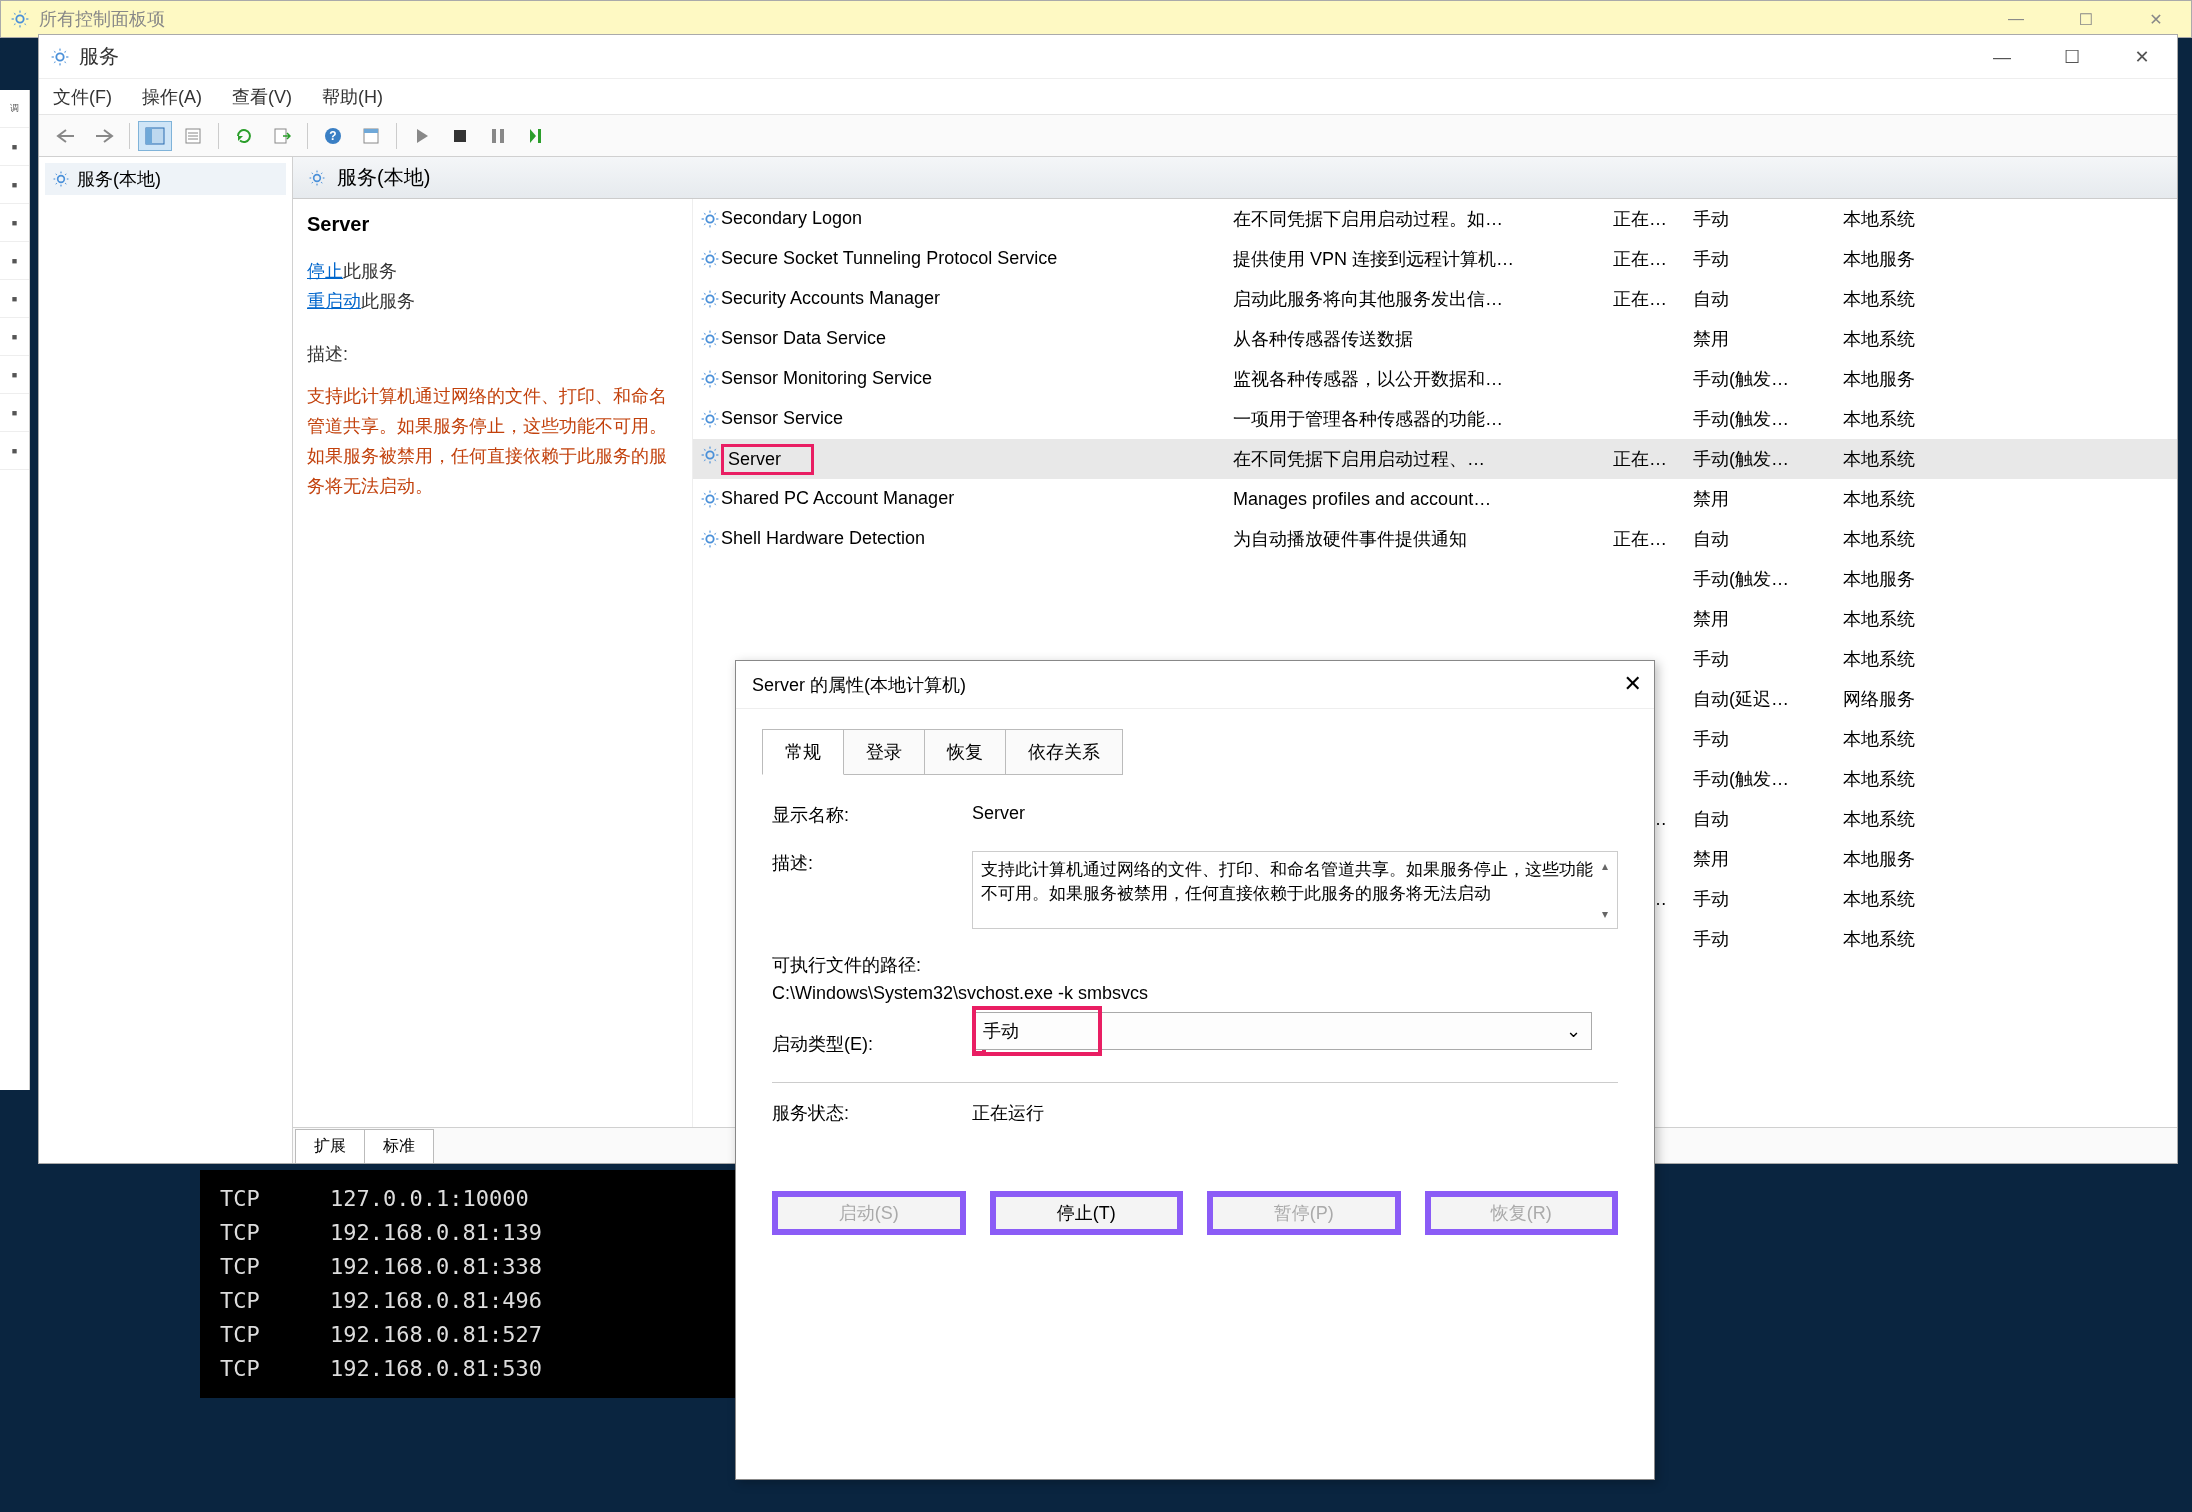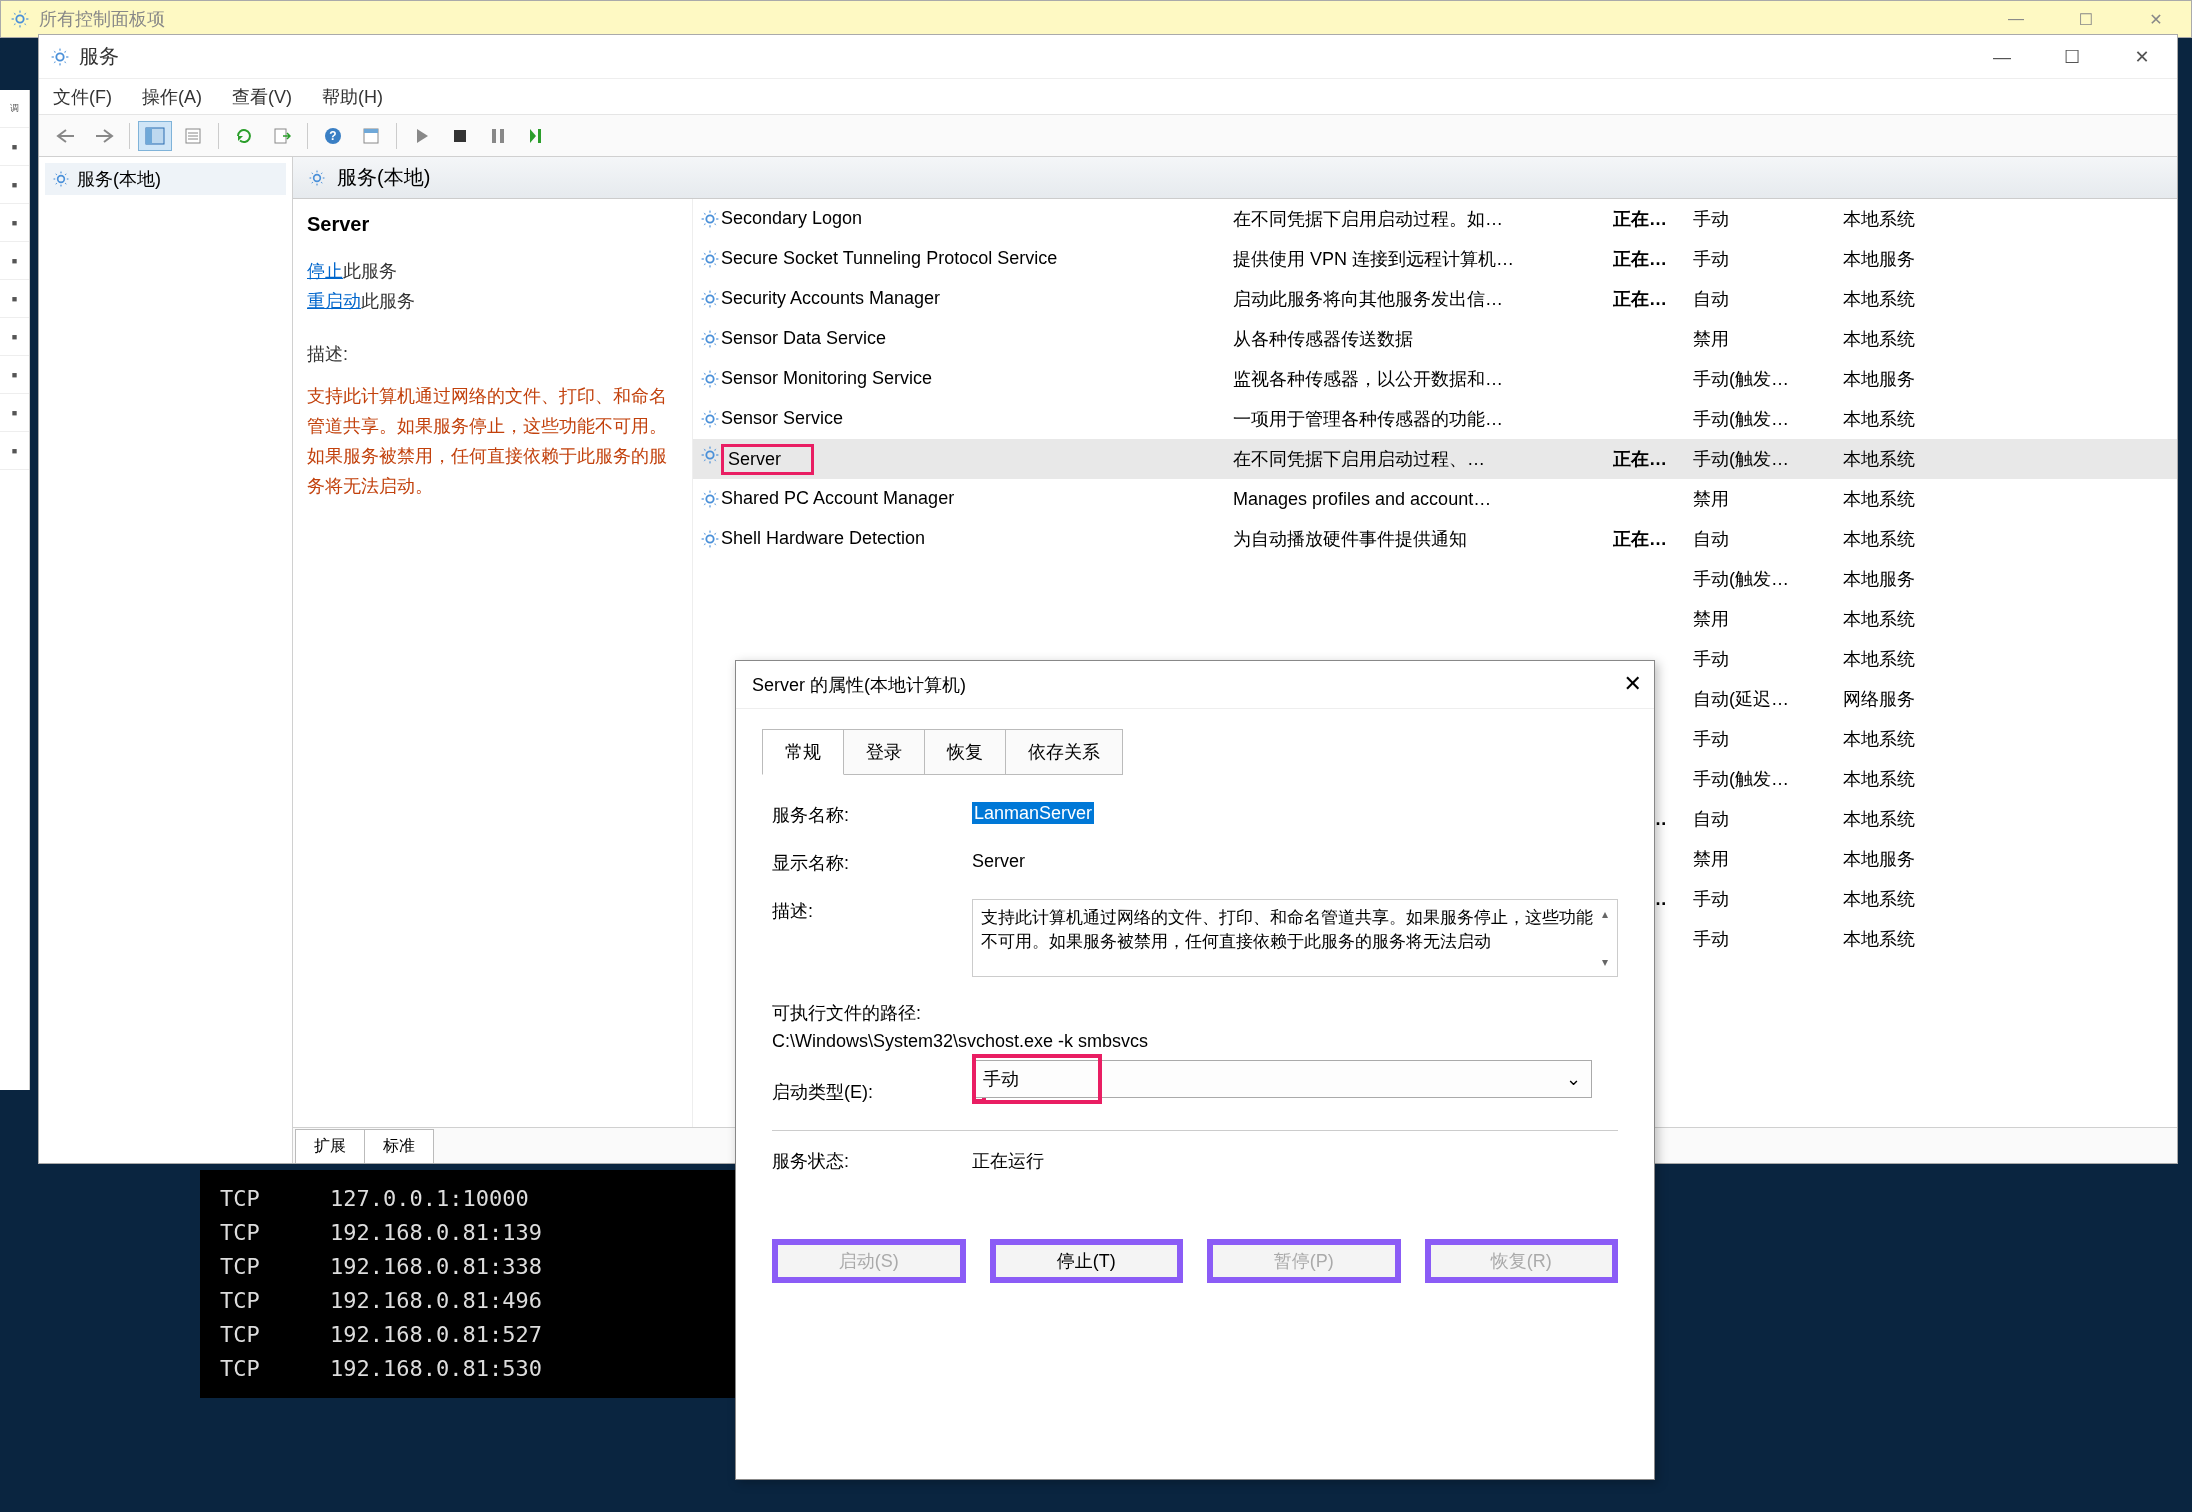--- a/index.html
+++ b/index.html
@@ -53,21 +53,21 @@
 .col-start { width: 150px; }
 .col-logon { width: 140px; }
 .sort-arrow { position: absolute; left: 420px; top: 0px; font-size: 12px; color: #555; }
 
 .list-rows { flex: 1; overflow: hidden; }
 .row { display: flex; height: 40px; align-items: center; font-size: 18px; }
 .row.selected { background: #e8e8e8; }
 .row .cell { overflow: hidden; white-space: nowrap; text-overflow: ellipsis; }
 .row .c-name { width: 540px; display: flex; align-items: flex-start; padding-left: 6px; }
 .row .c-desc { width: 380px; }
-.row .c-status { width: 80px; font-weight: bold; }
+.row .c-status { width: 80px; }
 .row .c-start { width: 150px; }
 .row .c-logon { width: 140px; }
 .row .c-name svg { width: 22px; height: 22px; flex-shrink: 0; }
 .highlight-box { border: 3px solid #e91e63; }
 
 .tabs-bottom { height: 36px; border-top: 1px solid #d0d0d0; display: flex; align-items: flex-end; padding-left: 2px; background: #fafafa; }
 .tabs-bottom .tab { padding: 6px 18px; border: 1px solid #bbb; border-bottom: none; background: #fff; font-size: 16px; margin-right: -1px; }
 
 
 .dlg { position: absolute; left: 735px; top: 660px; width: 920px; height: 820px; background: #fff; border: 1px solid #888; box-shadow: 3px 3px 10px rgba(0,0,0,0.25); z-index: 50; }
@@ -462,24 +462,20 @@
     <span class="dlg-close">✕</span>
   </div>
   <div class="dlg-tabs">
     <div class="tab active">常规</div>
     <div class="tab">登录</div>
     <div class="tab">恢复</div>
     <div class="tab">依存关系</div>
   </div>
   <div class="dlg-body">
     <div class="dlg-row">
-      <div class="dlg-label">服务名称:</div>
-      <div class="dlg-value"><span class="sel-text">LanmanServer</span></div>
-    </div>
-    <div class="dlg-row">
       <div class="dlg-label">显示名称:</div>
       <div class="dlg-value">Server</div>
     </div>
     <div class="dlg-row">
       <div class="dlg-label">描述:</div>
       <div class="dlg-value">
         <div class="desc-box">
           <span>支持此计算机通过网络的文件、打印、和命名管道共享。如果服务停止，这些功能不可用。如果服务被禁用，任何直接依赖于此服务的服务将无法启动</span>
           <div class="scroll">
               <div>▴</div>

